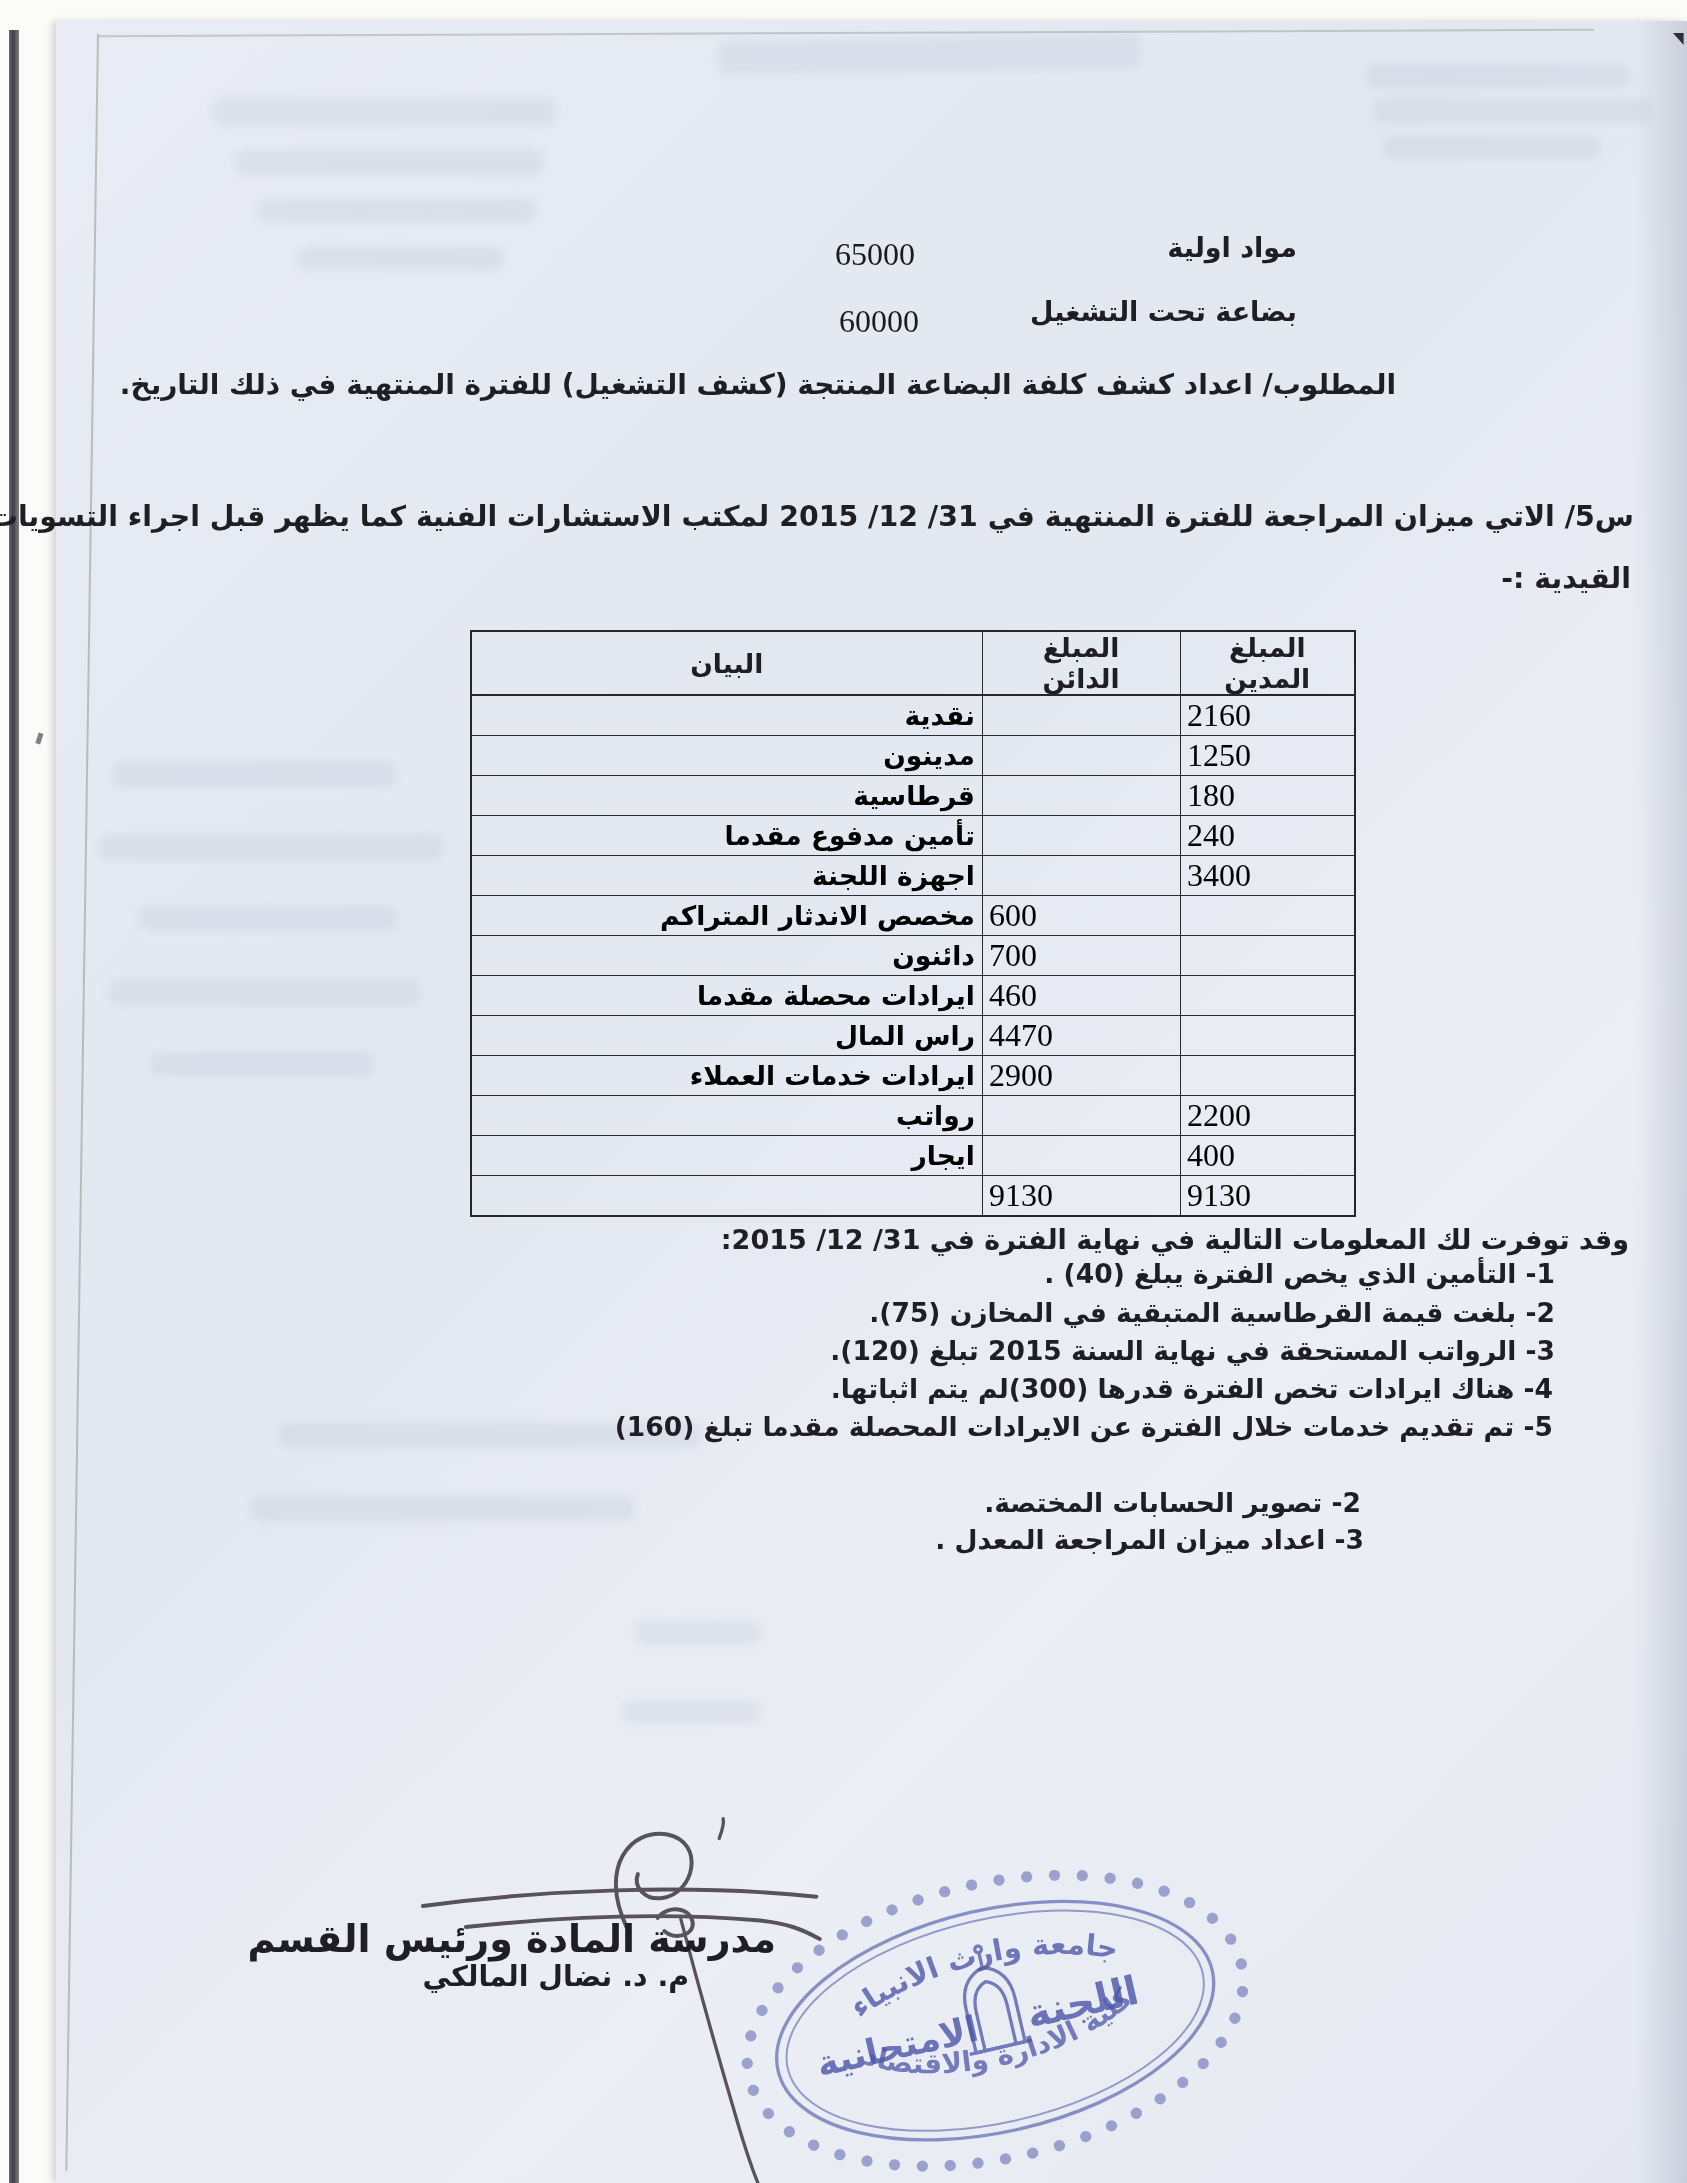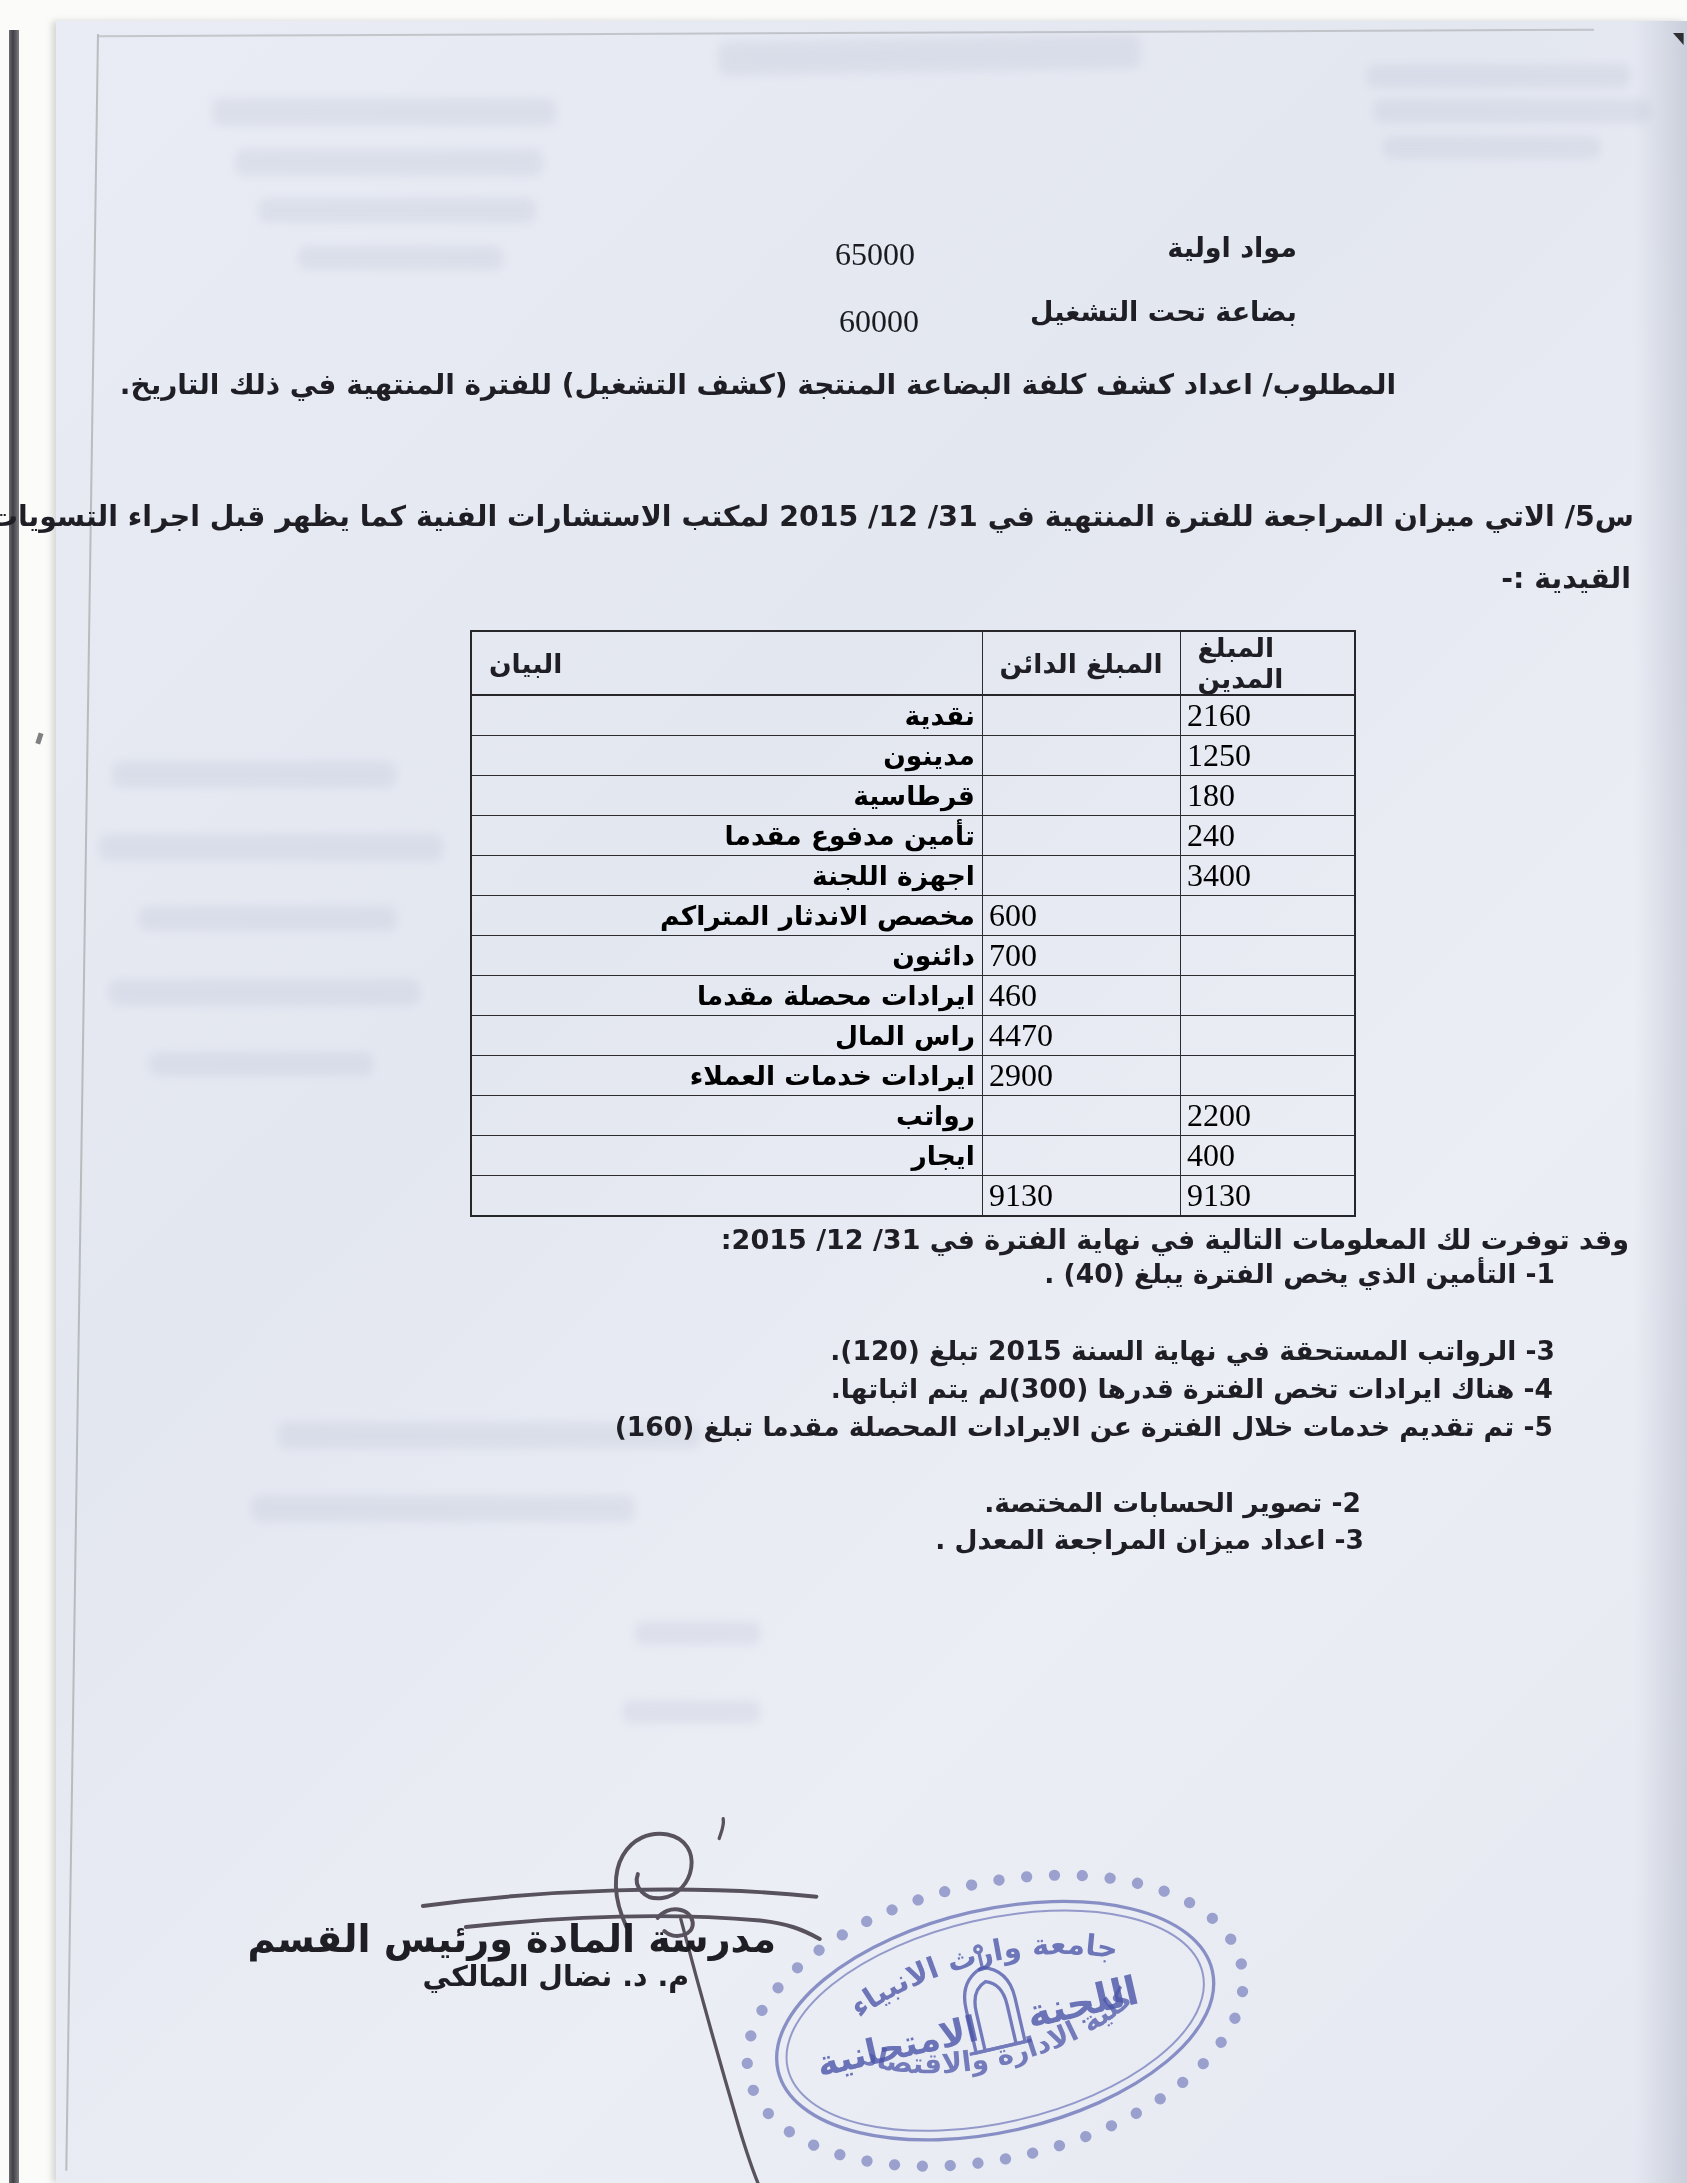--- a/index.html
+++ b/index.html
@@ -20,21 +20,21 @@
   .ghost{position:absolute;background:#96a0bd;opacity:.15;filter:blur(4.6px);border-radius:9.3px;}
   .ar{position:absolute;direction:rtl;white-space:nowrap;color:#1e1e24;
       font-family:"DejaVu Sans",sans-serif;font-weight:700;font-size:27px;}
   .num{position:absolute;direction:ltr;white-space:nowrap;color:#1b1b20;
        font-family:"Liberation Serif",serif;font-weight:400;font-size:32px;}
   table.tb{position:absolute;left:470px;top:630px;width:885px;border-collapse:collapse;
            direction:rtl;table-layout:fixed;}
   table.tb th,table.tb td{border:1.3px solid #2b2b30;overflow:hidden;}
   table.tb{border:2.6px solid #26262b;}
   table.tb th{height:38px;font-size:26.5px;font-weight:700;color:#1e1e24;
-              text-align:left;padding:0 17px;font-family:"DejaVu Sans",sans-serif;border-bottom:2px solid #26262b;}
+              text-align:center;padding:0 25px;font-family:"DejaVu Sans",sans-serif;border-bottom:2px solid #26262b;}
   table.tb td{height:39px;padding:0 6.6px;}
   td.desc{font-size:26.5px;font-weight:700;text-align:right;font-family:"DejaVu Sans",sans-serif;}
   td.amt{font-size:32px;text-align:left;direction:ltr;font-family:"Liberation Serif",serif;}
   svg{position:absolute;overflow:visible;}
 </style>
 </head>
 <body>
 
 <div id="screen">
 
@@ -154,20 +154,21 @@
       <tr>
           <td class="amt">9130</td>
           <td class="amt">9130</td>
           <td class="desc"></td>
         </tr>
     </tbody>
   </table>
 
   <div class="ar" style="right:58px;top:1224px;">وقد توفرت لك المعلومات التالية في نهاية الفترة في 31/ 12/ 2015:</div>
   <div class="ar" style="right:132px;top:1258px;font-size:26.5px;">1- التأمين الذي يخص الفترة  يبلغ (40) .</div>
+  <div class="ar" style="right:132px;top:1297px;font-size:26.5px;">2- بلغت قيمة  القرطاسية المتبقية في المخازن (75).</div>
   <div class="ar" style="right:132px;top:1335px;font-size:26.5px;">3- الرواتب المستحقة في نهاية السنة 2015  تبلغ (120).</div>
   <div class="ar" style="right:134px;top:1373px;font-size:26.5px;">4- هناك ايرادات تخص الفترة قدرها (300)لم يتم اثباتها.</div>
   <div class="ar" style="right:134px;top:1411px;font-size:26.5px;">5- تم تقديم خدمات خلال الفترة عن الايرادات المحصلة مقدما تبلغ (160)</div>
   <div class="ar" style="right:326px;top:1487px;font-size:26.5px;">2-  تصوير الحسابات المختصة.</div>
   <div class="ar" style="right:323px;top:1524px;font-size:26.5px;">3-  اعداد ميزان المراجعة المعدل .</div>
 
 
   <svg style="left:370px;top:1800px;" width="496" height="397" viewBox="560 2720 750 600">
     <g fill="none" stroke="#49414e" stroke-width="6" stroke-linecap="round" opacity="0.9">
       <path d="M 948 2912 C 905 2820 955 2762 1010 2772 C 1068 2784 1050 2862 1002 2868 C 975 2872 958 2850 965 2832"></path>

